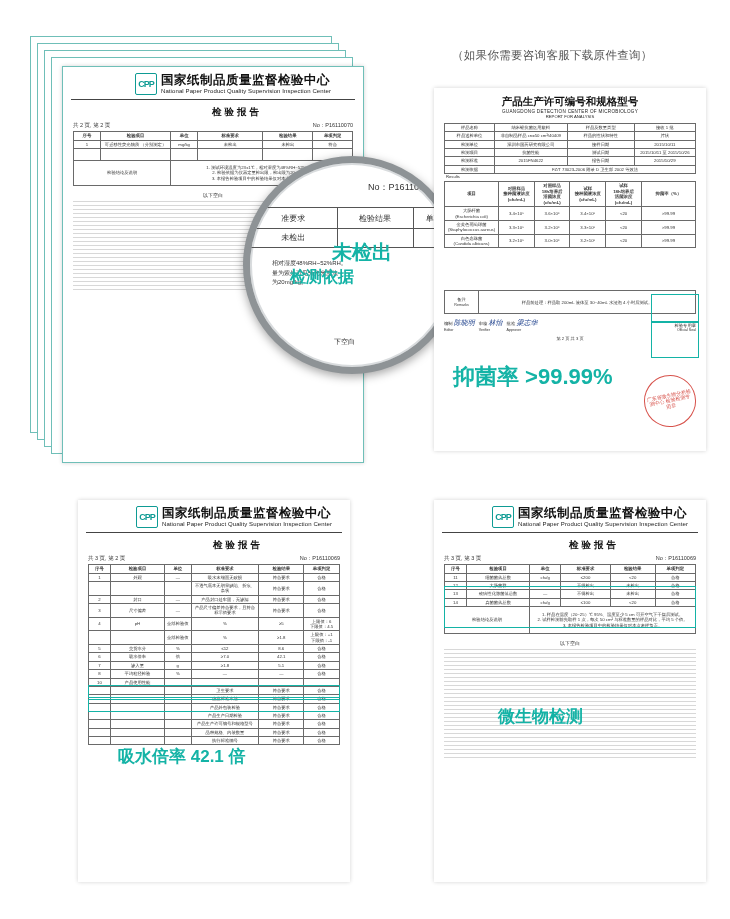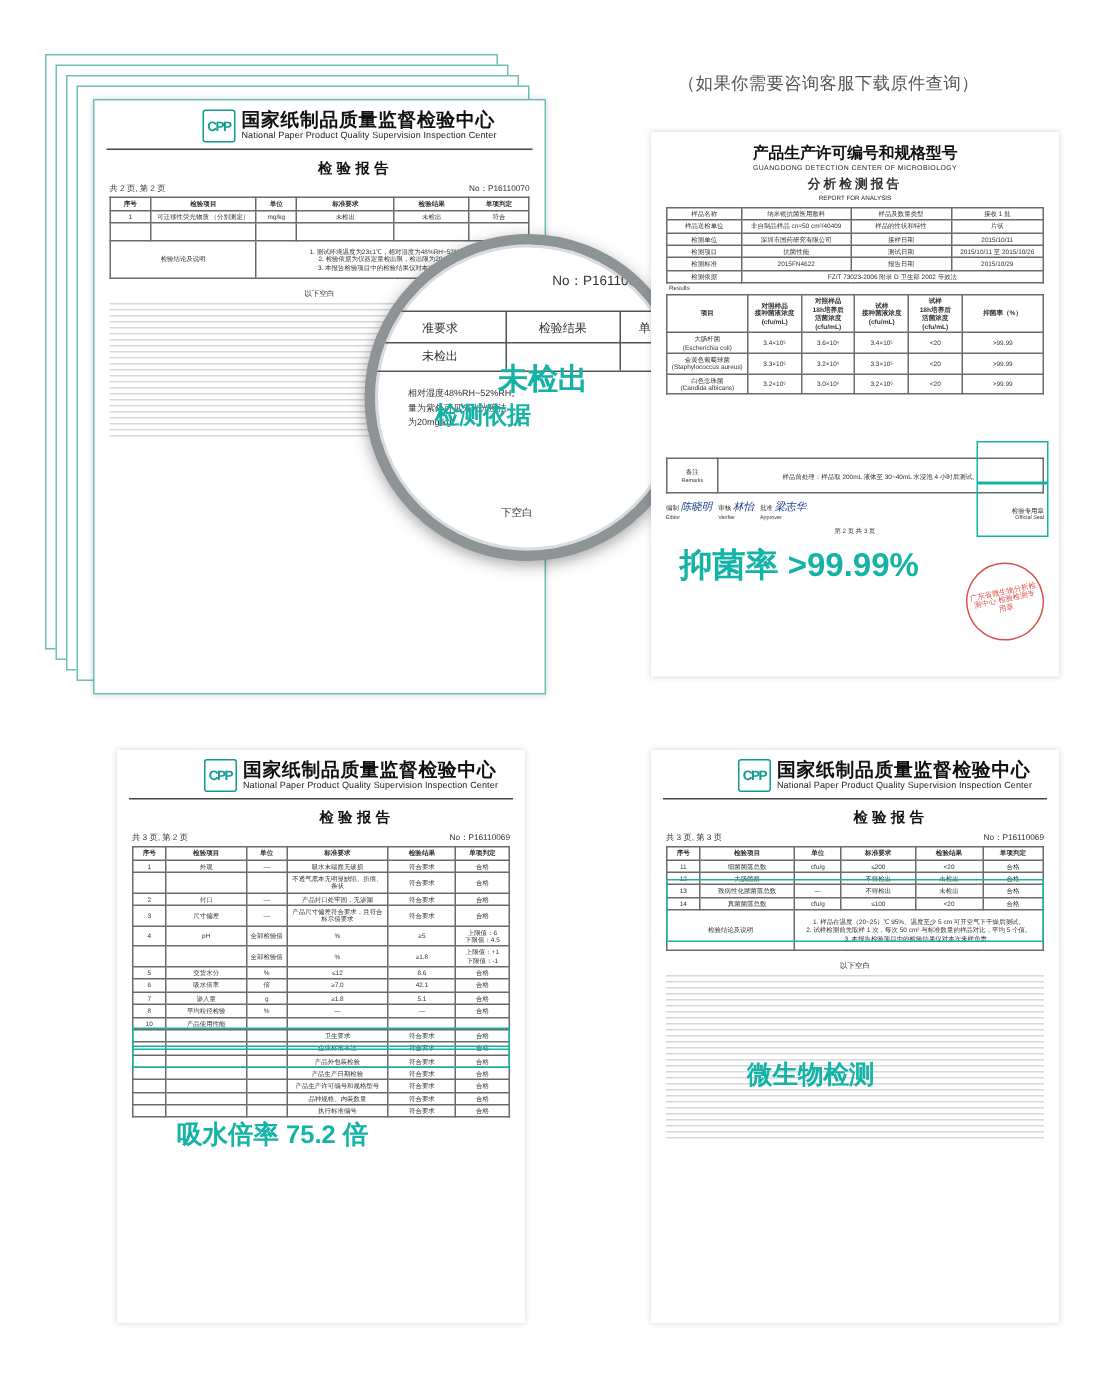--- a/index.html
+++ b/index.html
@@ -280,21 +280,20 @@
     <div style="position:absolute; left:84px; bottom:20px; font-size:7px; color:#333;">下空白</div>
     <div class="ann" style="left:82px; top:76px; font-size:20px;">未检出</div>
     <div class="ann" style="left:40px; top:104px; font-size:16px;">检测依据</div>
   </div>
 </div>
 
 <div class="sheet" style="left:434px; top:88px; width:272px; height:363px;">
   <div style="text-align:center; padding-top:7px;">
     <div style="font-size:10.5px; font-weight:bold; color:#111;">产品生产许可编号和规格型号</div>
     <div style="font-size:4.6px; color:#222; letter-spacing:.3px;">GUANGDONG DETECTION CENTER OF MICROBIOLOGY</div>
-    <div style="font-size:8.5px; font-weight:bold; margin-top:3px; letter-spacing:2px;">分析检测报告</div>
     <div style="font-size:4.2px; color:#222;">REPORT FOR ANALYSIS</div>
   </div>
 
   <table class="grid" style="margin-top:4px;">
     <tbody>
       <tr>
         <td class="l" style="width:16%">样品名称</td>
         <td class="l" style="width:24%">纳米银抗菌医用敷料</td>
         <td class="l" style="width:22%">样品及数量类型</td>
         <td class="l" style="width:20%">接收 1 批</td>
@@ -597,21 +596,21 @@
           <td class="l" style="white-space: pre-line;">执行标准编号</td>
           <td style="white-space: pre-line;">符合要求</td>
           <td style="white-space: pre-line;">合格</td>
         </tr>
       </tbody>
   </table>
 
   <div class="hl-box" style="left:10px; top:185px; width:252px; height:13px;"></div>
   <div class="hl-box" style="left:10px; top:199px; width:252px; height:13px;"></div>
 </div>
-<div class="ann" style="left:118px; top:745px; font-size:17px;">吸水倍率 75.2 倍</div>
+<div class="ann" style="left:118px; top:745px; font-size:17px;">吸水倍率 42.1 倍</div>
 
 <div class="sheet" style="left:434px; top:500px; width:272px; height:382px;">
   <div class="cert-head">
     <div class="logo">CPP</div>
     <div>
       <div class="cert-title-cn">国家纸制品质量监督检验中心</div>
       <div class="cert-title-en">National Paper Product Quality Supervision Inspection Center</div>
     </div>
   </div>
   <div class="hr"></div>

